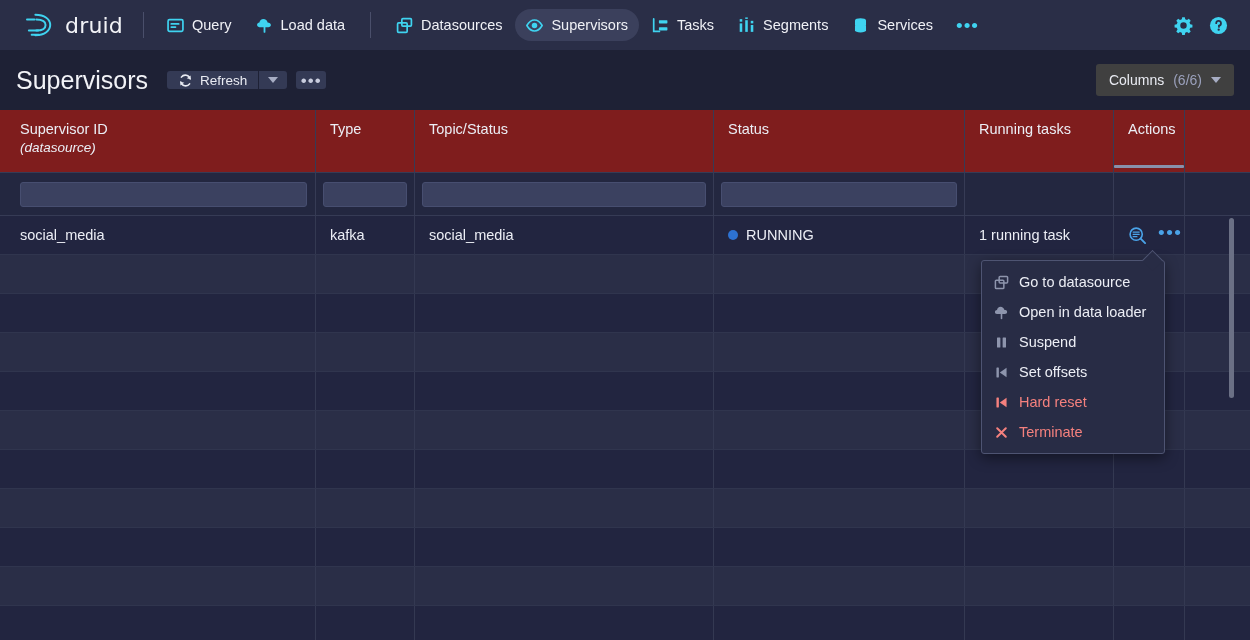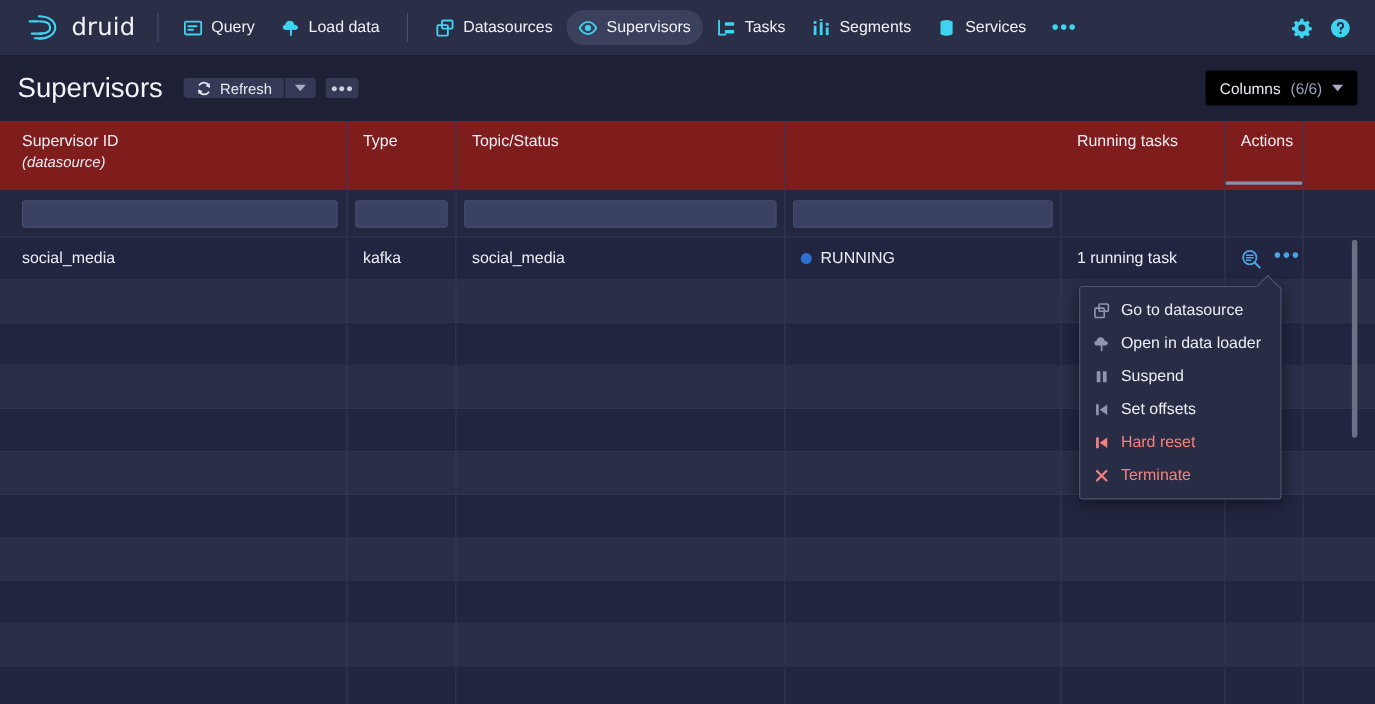--- a/index.html
+++ b/index.html
@@ -144,21 +144,21 @@
     line-height: 1;
   }
   .caret-glyph {
     width: 0; height: 0;
     border-left: 5px solid transparent;
     border-right: 5px solid transparent;
     border-top: 6px solid #a7adc4;
   }
   .toolbar-right { margin-left: auto; }
   .btn-columns {
-    background: #000000;
+    background: #404040;
     height: 32px;
     padding: 0 13px;
     font-size: 14px;
     gap: 9px;
   }
   .cols-count { color: #9aa0bb; }
 
   
   .table {
     position: absolute;
@@ -459,20 +459,23 @@
     <div class="thead" id="thead">
         <div class="th" style="left: 0px; width: 316px; padding-left: 20px;">
           <span class="th-label">Supervisor ID</span>
           <span class="th-sub">(datasource)</span>
         </div>
         <div class="th" style="left: 316px; width: 99px; padding-left: 14px;">
           <span class="th-label">Type</span>
         </div>
         <div class="th" style="left: 415px; width: 299px; padding-left: 14px;">
           <span class="th-label">Topic/Status</span>
+        </div>
+        <div class="th" style="left: 714px; width: 251px; padding-left: 14px;">
+          <span class="th-label">Status</span>
         </div>
         <div class="th" style="left: 965px; width: 149px; padding-left: 14px;">
           <span class="th-label">Running tasks</span>
         </div>
         <div class="th" style="left: 1114px; width: 71px; padding-left: 14px;">
           <span class="th-label">Actions</span>
           <div class="th-underline"></div>
         </div>
       </div>
     <div class="filter-row" id="filterrow">

